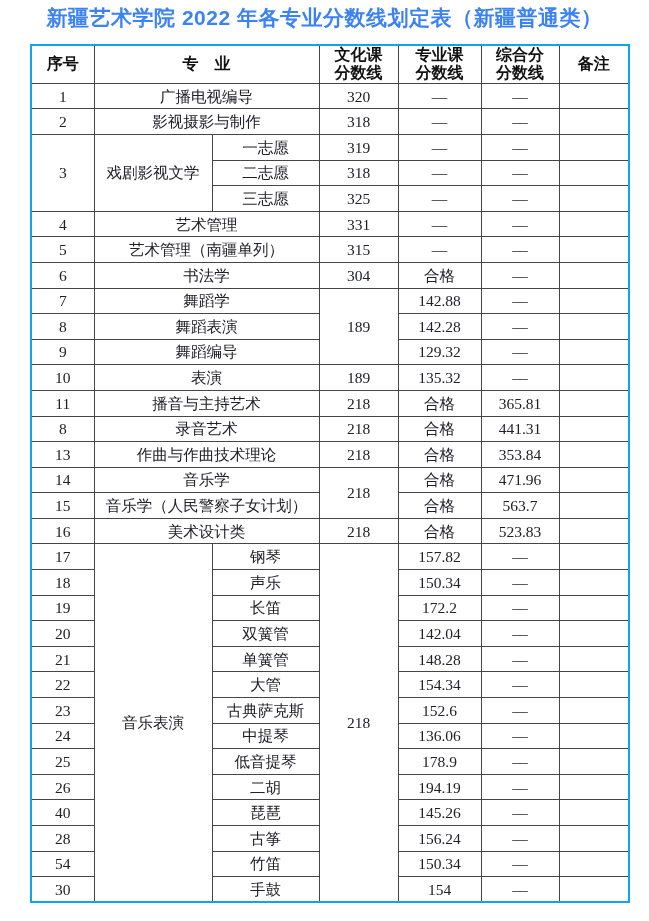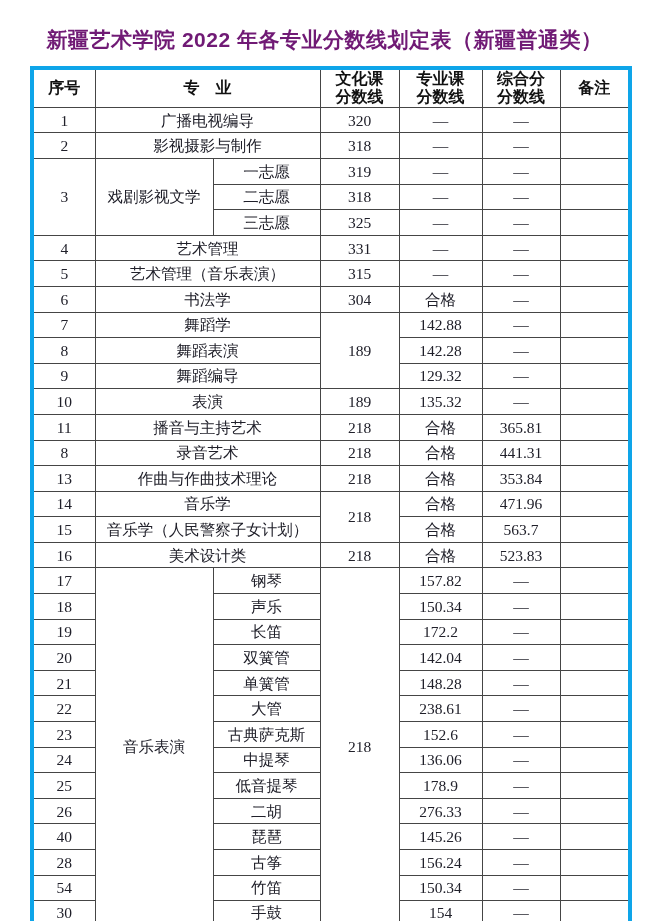--- a/index.html
+++ b/index.html
@@ -12,35 +12,35 @@
     font-family: "Liberation Sans", "DejaVu Sans", sans-serif;
   }
   .page {
     position: relative;
     width: 649px;
     height: 921px;
     background: #ffffff;
   }
   .doc-title {
     margin: 0;
-    padding-top: 26px;
+    padding-top: 4px;
     text-align: center;
     font-size: 21px;
     line-height: 28px;
     font-weight: bold;
-    color: #701a75;
+    color: #3b82f6;
     letter-spacing: 0.5px;
     font-family: "Liberation Sans", "DejaVu Sans", sans-serif;
   }
   table.score-table {
     border-collapse: collapse;
     table-layout: fixed;
     margin: 12px 0 0 30px;
     width: 598px;
-    border: 4px solid #0ea5e9;
+    border: 2px solid #0ea5e9;
   }
   .score-table th, .score-table td {
     border: 1px solid #454545;
     text-align: center;
     vertical-align: middle;
     padding: 0;
     overflow: hidden;
     color: #20202a;
   }
   .score-table thead tr { height: 37px; }
@@ -130,21 +130,21 @@
         <tr>
           <td>4</td>
           <td colspan="2">艺术管理</td>
           <td>331</td>
           <td>—</td>
           <td>—</td>
           <td></td>
         </tr>
         <tr>
           <td>5</td>
-          <td colspan="2">艺术管理（音乐表演）</td>
+          <td colspan="2">艺术管理（南疆单列）</td>
           <td>315</td>
           <td>—</td>
           <td>—</td>
           <td></td>
         </tr>
         <tr>
           <td>6</td>
           <td colspan="2">书法学</td>
           <td>304</td>
           <td>合格</td>
@@ -261,21 +261,21 @@
         <tr>
           <td>21</td>
           <td>单簧管</td>
           <td>148.28</td>
           <td>—</td>
           <td></td>
         </tr>
         <tr>
           <td>22</td>
           <td>大管</td>
-          <td>238.61</td>
+          <td>154.34</td>
           <td>—</td>
           <td></td>
         </tr>
         <tr>
           <td>23</td>
           <td>古典萨克斯</td>
           <td>152.6</td>
           <td>—</td>
           <td></td>
         </tr>
@@ -289,21 +289,21 @@
         <tr>
           <td>25</td>
           <td>低音提琴</td>
           <td>178.9</td>
           <td>—</td>
           <td></td>
         </tr>
         <tr>
           <td>26</td>
           <td>二胡</td>
-          <td>276.33</td>
+          <td>194.19</td>
           <td>—</td>
           <td></td>
         </tr>
         <tr>
           <td>40</td>
           <td>琵琶</td>
           <td>145.26</td>
           <td>—</td>
           <td></td>
         </tr>

